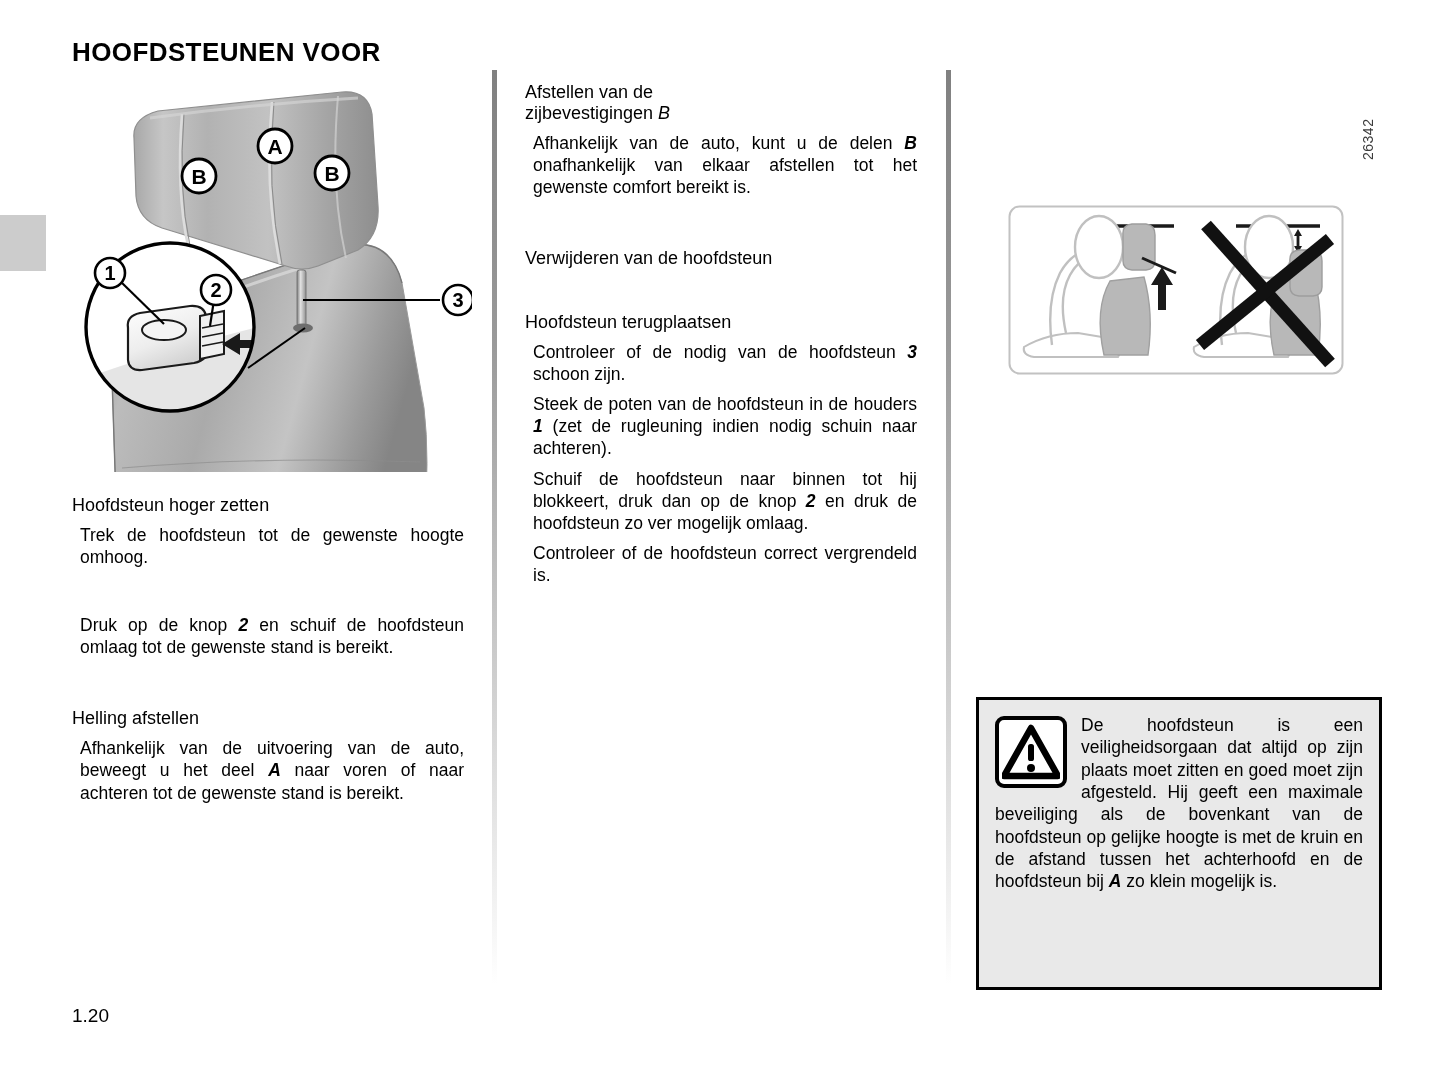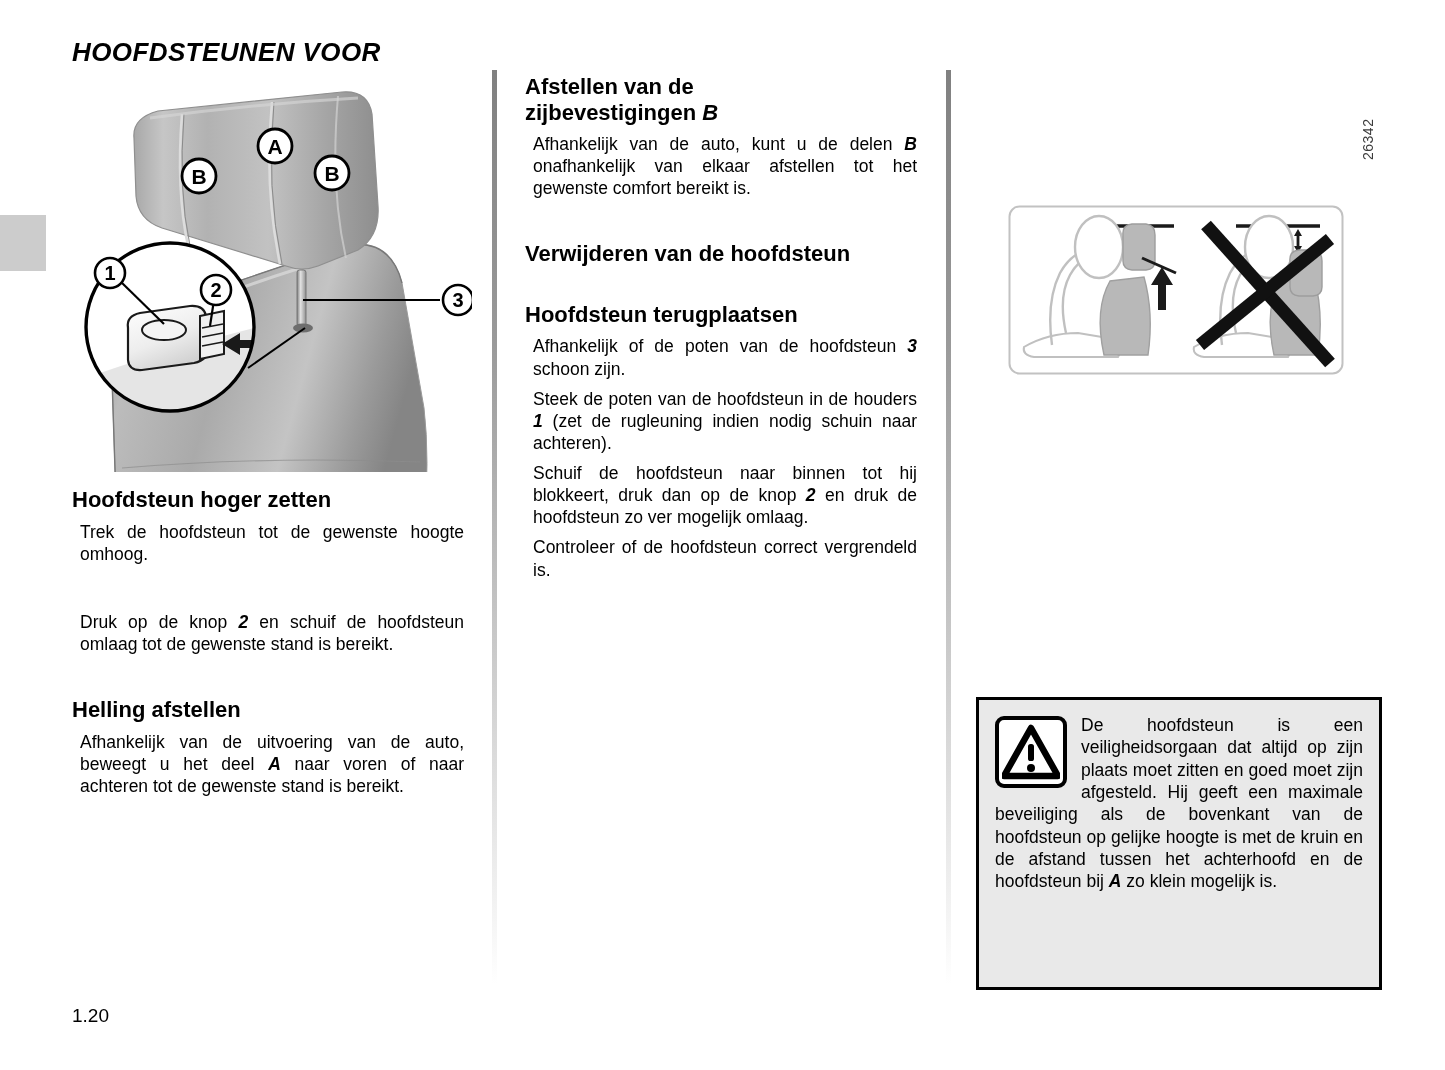--- a/index.html
+++ b/index.html
@@ -24,43 +24,42 @@
     background: #cccccc;
   }
 
   
   #page-title {
     position: absolute;
     left: 72px; top: 20px;
     font-size: 26px;
     font-weight: bold;
     letter-spacing: 0.4px;
-    font-style: italic;
   }
 
   
   .col-divider {
     position: absolute;
     top: 70px;
     width: 5px;
     height: 915px;
     background: linear-gradient(to bottom, #808080 0%, #9a9a9a 30%, #c8c8c8 62%, #ffffff 100%);
   }
   #divider-1 { left: 492px; }
   #divider-2 { left: 946px; }
 
   
   .column { position: absolute; top: 70px; }
   #col-left   { left: 72px;  width: 400px; }
   #col-mid    { left: 525px; width: 400px; }
 
   h2.section-heading {
-    font-size: 22px;
-    font-weight: bold;
-    margin: 4px 0 1px 0;
+    font-size: 18px;
+    font-weight: normal;
+    margin: 12px 0 1px 0;
     line-height: 1.16;
   }
   p.body-text {
     font-size: 17.5px;
     line-height: 1.265;
     margin: 8px;
     text-align: justify;
     text-justify: inter-word;
   }
   .spacer-block { height: 30px; }
@@ -321,21 +320,21 @@
   <h2 class="section-heading"><span>Afstellen van de</span><br><span>zijbevestigingen </span><span style="font-style:italic">B</span></h2>
   <p class="body-text"><span>Afhankelijk van de auto, kunt u de delen </span><span class="ref">B</span><span> onafhankelijk van elkaar afstellen tot het gewenste comfort bereikt is.</span></p>
 
   <div class="spacer-block"></div>
 
   <h2 class="section-heading">Verwijderen van de hoofdsteun</h2>
 
   <div class="spacer-block"></div>
 
   <h2 class="section-heading">Hoofdsteun terugplaatsen</h2>
-  <p class="body-text"><span>Afhankelijk of de poten van de hoofdsteun </span><span class="ref">3</span><span> schoon zijn.</span></p>
+  <p class="body-text"><span>Controleer of de nodig van de hoofdsteun </span><span class="ref">3</span><span> schoon zijn.</span></p>
   <p class="body-text"><span>Steek de poten van de hoofdsteun in de houders </span><span class="ref">1</span><span> (zet de rugleuning indien nodig schuin naar achteren).</span></p>
   <p class="body-text"><span>Schuif de hoofdsteun naar binnen tot hij blokkeert, druk dan op de knop </span><span class="ref">2</span><span> en druk de hoofdsteun zo ver mogelijk omlaag.</span></p>
   <p class="body-text">Controleer of de hoofdsteun correct vergrendeld is.</p>
 </div>
 
 <div id="warning-box">
   <div id="warning-icon">
     <svg width="58" height="58" viewBox="0 0 58 58" xmlns="http://www.w3.org/2000/svg">
       <path d="M 29 4 L 56 52 L 2 52 Z" fill="none" stroke="#000000" stroke-width="6.5" stroke-linejoin="round"></path>
       <rect x="26" y="20" width="6" height="17" rx="2.6" fill="#000000"></rect>

